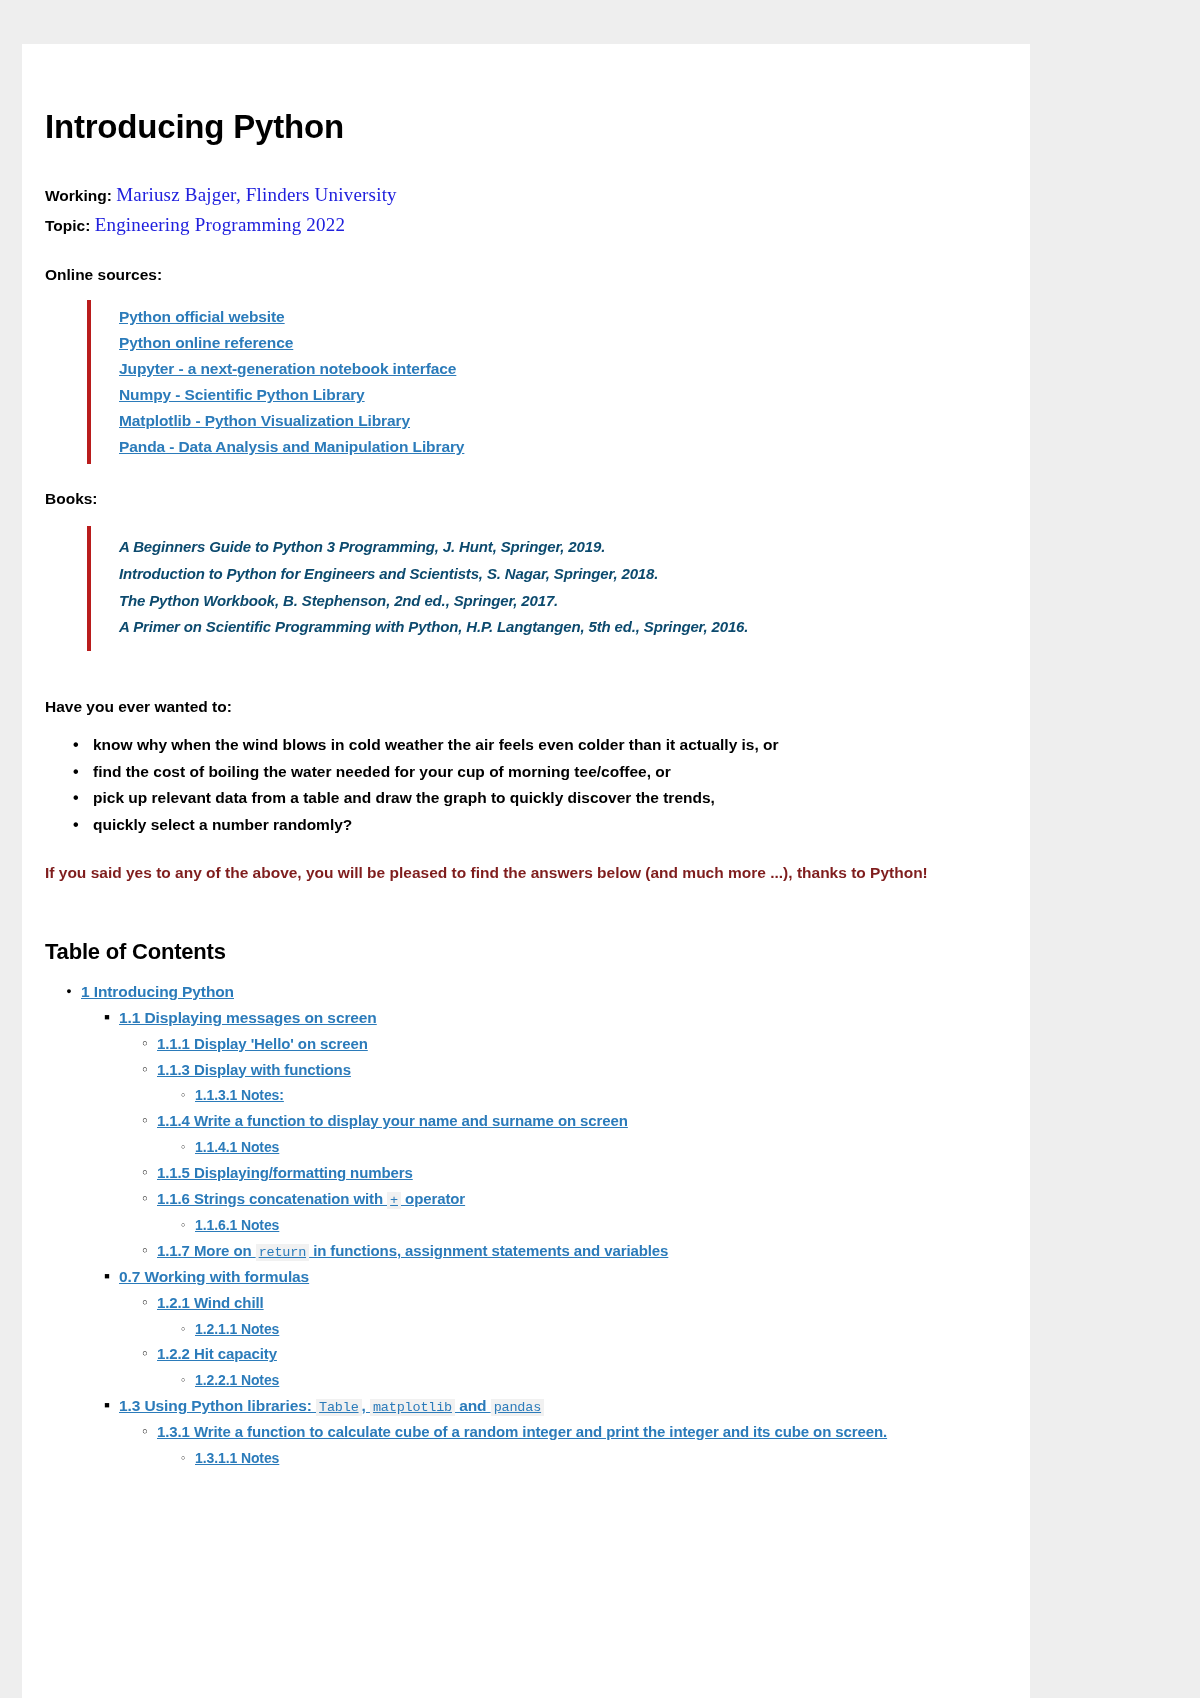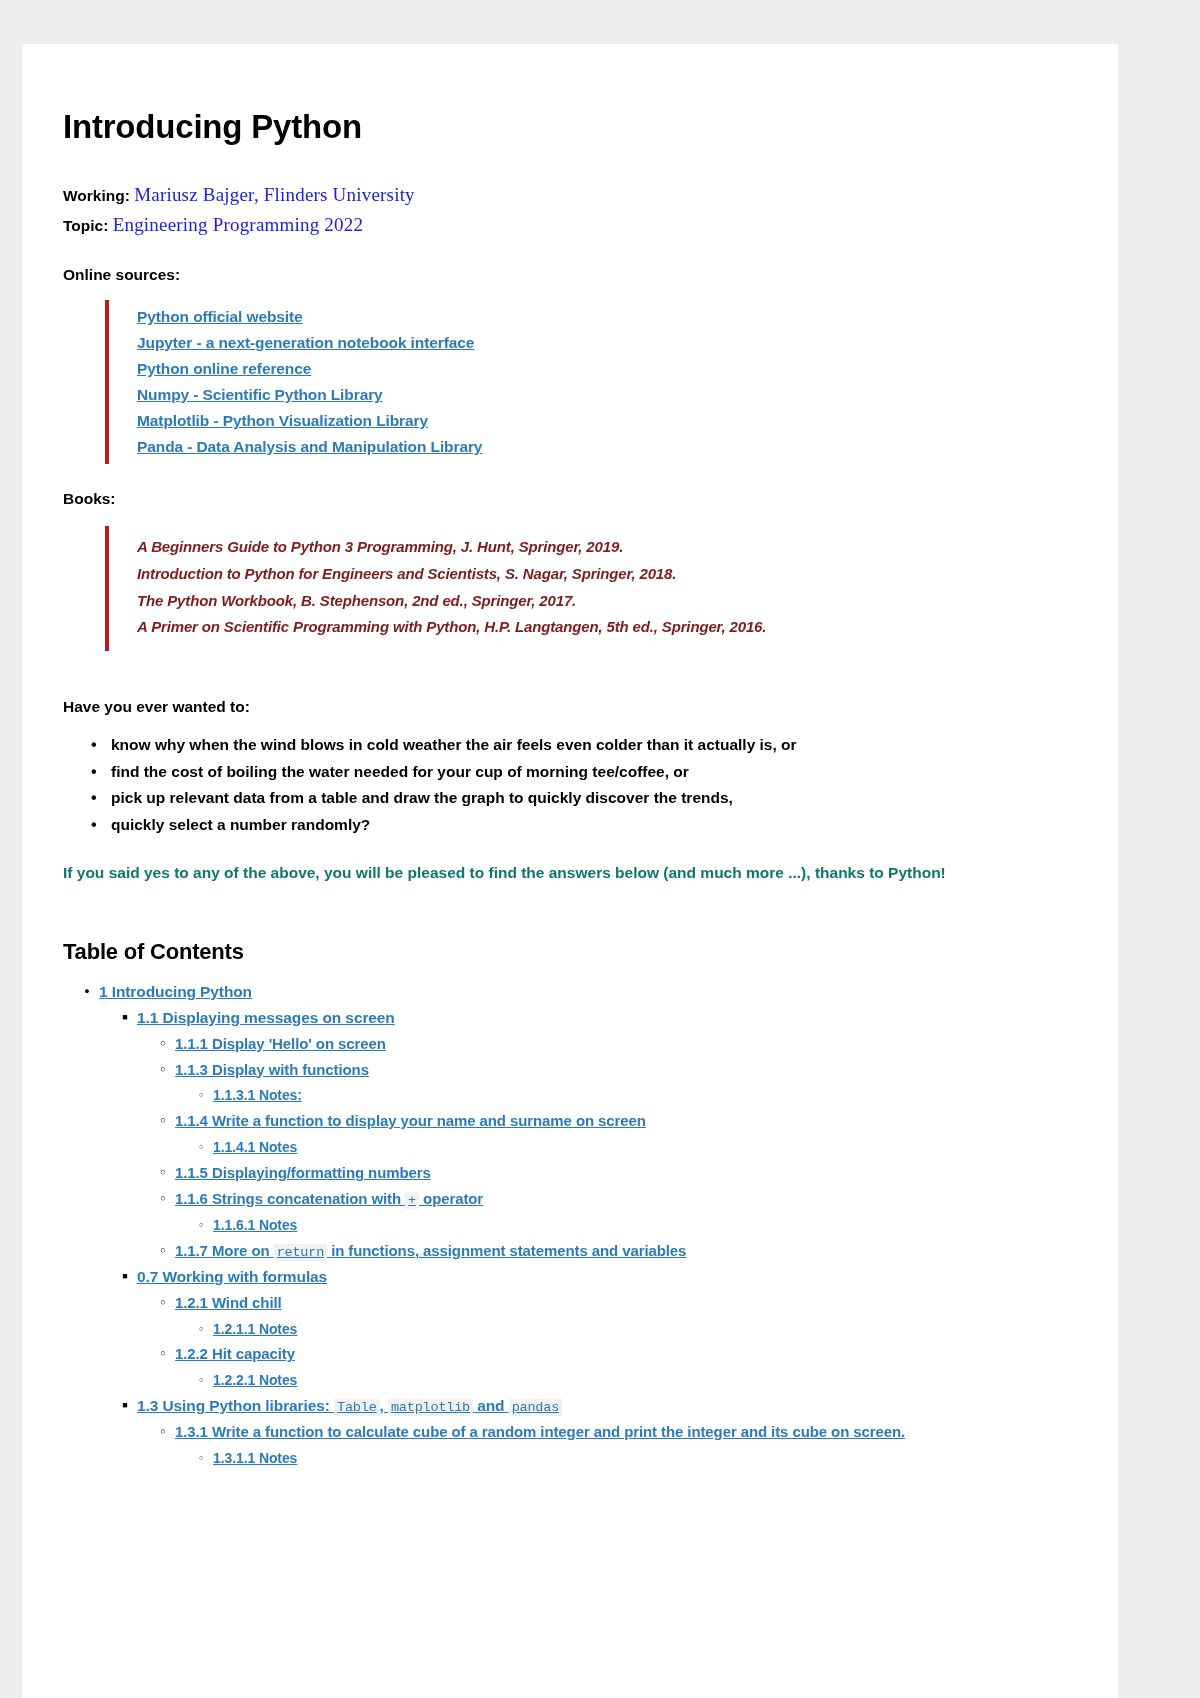--- a/index.html
+++ b/index.html
@@ -10,25 +10,25 @@
     width: 1200px;
     height: 1698px;
     background: #eeeeee;
     font-family: "Liberation Sans", sans-serif;
     -webkit-font-smoothing: antialiased;
   }
   .page {
     position: absolute;
     left: 22px;
     top: 44px;
-    width: 1096px;
+    width: 1008px;
     min-height: 1654px;
     background: #ffffff;
     box-sizing: border-box;
-    padding: 46px 60px 0 41px;
+    padding: 46px 60px 0 23px;
     overflow: hidden;
   }
 
   h1.doc-title {
     font-size: 33px;
     font-weight: bold;
     letter-spacing: -0.2px;
     margin: 18px 0 34px 0;
     color: #000000;
     line-height: 1.15;
@@ -83,36 +83,36 @@
     line-height: 1.68;
     letter-spacing: -0.1px;
     cursor: pointer;
   }
 
   .book-line {
     display: block;
     font-size: 15px;
     font-style: italic;
     font-weight: bold;
-    color: #7f1d1d;
+    color: #0c4a6e;
     line-height: 1.78;
     letter-spacing: -0.15px;
   }
 
   p.body-text {
     font-size: 15.5px;
     font-weight: bold;
     color: #000000;
     margin: 44px 0 0 0;
     line-height: 1.5;
   }
   p.para {
     font-size: 15.5px;
     font-weight: bold;
-    color: #0f766e;
+    color: #7f1d1d;
     margin: 22px 0 0 0;
     line-height: 1.55;
     max-width: 1000px;
   }
 
   ul.q-list {
     margin: 14px 0 0 0;
     padding-left: 34px;
     list-style: none;
   }
@@ -200,22 +200,22 @@
   </p>
   <p class="meta-line">
     <span>Topic:</span>
     <span class="meta-value">Engineering Programming 2022</span>
   </p>
 
   <p class="section-label">Online sources:</p>
 
   <blockquote class="indent-block">
     <a class="src-link">Python official website</a>
+    <a class="src-link">Python online reference</a>
     <a class="src-link">Jupyter - a next-generation notebook interface</a>
-    <a class="src-link">Python online reference</a>
     <a class="src-link">Numpy - Scientific Python Library</a>
     <a class="src-link">Matplotlib - Python Visualization Library</a>
     <a class="src-link">Panda - Data Analysis and Manipulation Library</a>
   </blockquote>
 
   <p class="section-label">Books:</p>
 
   <blockquote class="indent-block books">
     <span class="book-line">A Beginners Guide to Python 3 Programming, J. Hunt, Springer, 2019.</span>
     <span class="book-line">Introduction to Python for Engineers and Scientists, S. Nagar, Springer, 2018.</span>

